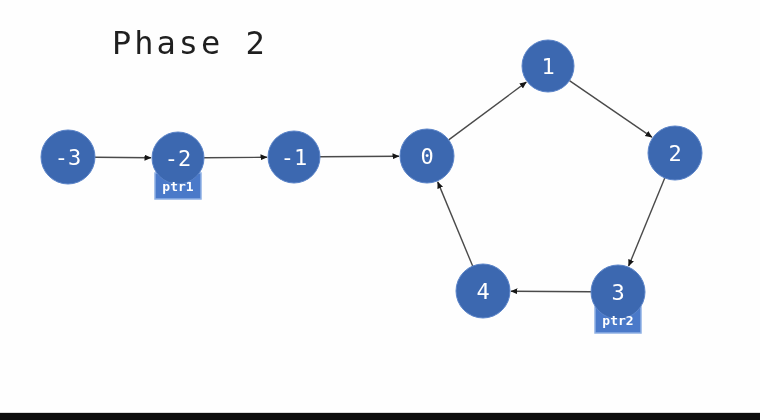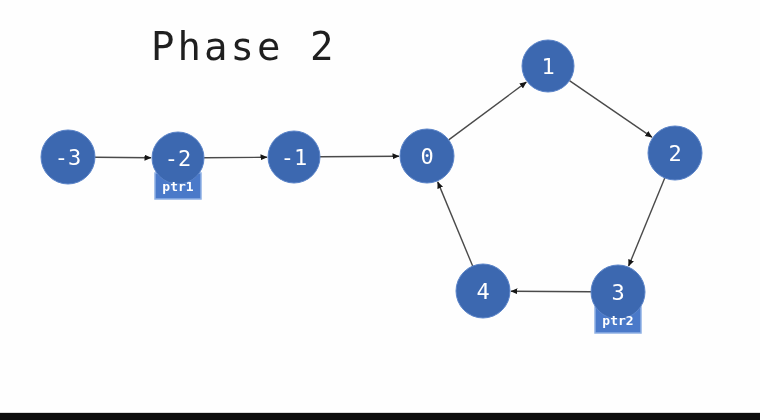--- a/index.html
+++ b/index.html
@@ -12,25 +12,24 @@
     width: 760px;
     height: 420px;
     background: #fefefe;
     overflow: hidden;
     font-family: "DejaVu Sans Mono", monospace;
   }
   #title {
     position: absolute;
     left: 112px;
     top: 24px;
-    font-size: 39px;
+    font-size: 32px;
     letter-spacing: 3px;
     color: #1f1f1f;
     white-space: pre;
-    margin-left: 39px;
   }
   #diagram {
     position: absolute;
     left: 0;
     top: 0;
   }
   #bottom-bar {
     position: absolute;
     left: 0;
     bottom: 0;

